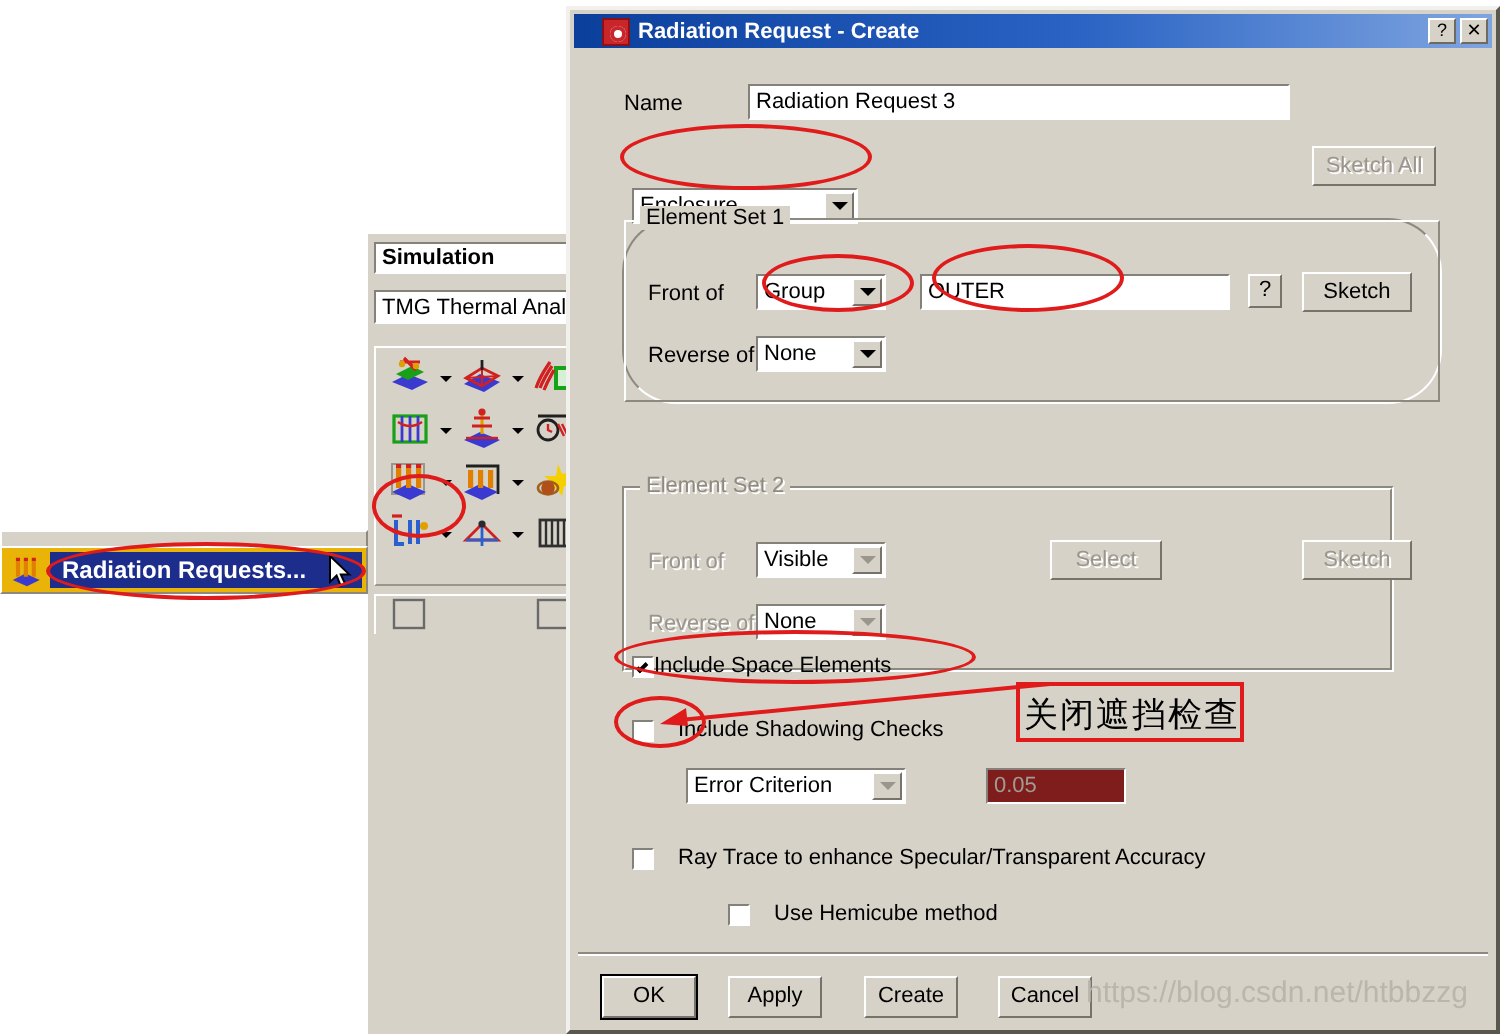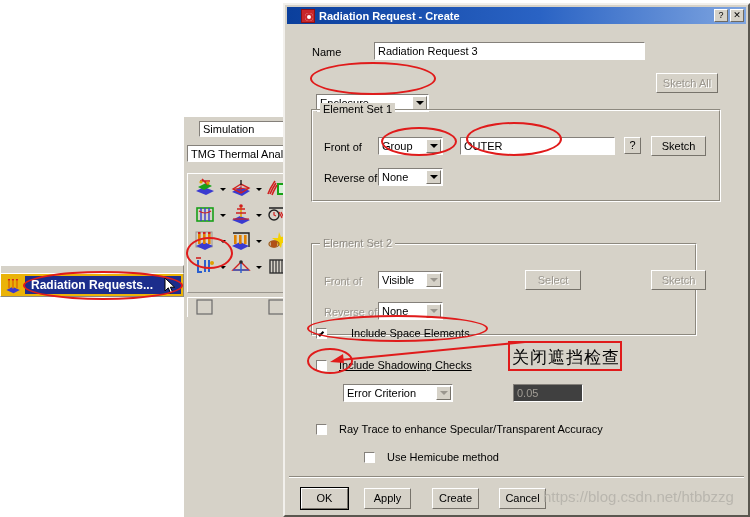--- a/index.html
+++ b/index.html
@@ -40,21 +40,21 @@
     border-left: 1px solid #84807a;
     border-bottom: 1px solid #ffffff;
     border-right: 1px solid #ffffff;
     font-size: 11px;
     color: #000000;
     display: flex; align-items: center;
     padding-left: 3px;
     overflow: hidden;
     white-space: nowrap;
   }
-  .textfield.disabled { background:#404040; color:#a09c94;margin-left:20px; }
+  .textfield.disabled { background:#7f1d1d; color:#a09c94; }
   .combo {
     background: #ffffff;
     border-top: 1px solid #84807a;
     border-left: 1px solid #84807a;
     border-bottom: 1px solid #ffffff;
     border-right: 1px solid #ffffff;
     display: flex; align-items: center;
     font-size: 11px; color:#000;
     position: relative;
     padding-left: 3px;
@@ -240,21 +240,21 @@
     border-bottom:1px solid #ffffff;
   }
 </style>
 </head>
 <body>
 
 <div id="root">
 
   <div id="leftpanel">
 
-    <div class="combo" style="position:absolute;left:15px;top:4px;width:116px;height:16px;">
+    <div class="combo" style="position:absolute;left:3px;top:4px;width:116px;height:16px;font-weight:bold;">
       <span>Simulation</span>
       <span class="arrowbox">
           <span class="tri"></span>
         </span>
     </div>
 
     <div class="combo" style="position:absolute;left:3px;top:28px;width:116px;height:17px;">
       <span>TMG Thermal Anal</span>
       <span class="arrowbox">
           <span class="tri"></span>
@@ -462,21 +462,21 @@
       <span>Enclosure</span>
       <span class="arrowbox">
           <span class="tri"></span>
         </span>
     </div>
 
     <div class="btn disabled" style="position:absolute;left:371px;top:68px;width:62px;height:20px;">
       <span>Sketch All</span>
     </div>
 
-    <div class="group" style="left:26px;top:104px;width:410px;height:93px;">
+    <div class="group" style="left:26px;top:104px;width:410px;height:93px;border-radius:27px;">
       <div class="group-inner"></div>
       <span class="group-title">Element Set 1</span>
 
       <span class="lbl" style="position:absolute;left:12px;top:31px;">Front of</span>
       <div class="combo" style="position:absolute;left:66px;top:27px;width:65px;height:18px;">
         <span>Group</span>
         <span class="arrowbox">
             <span class="tri"></span>
           </span>
       </div>
@@ -521,26 +521,26 @@
       <div class="combo" style="position:absolute;left:66px;top:58px;width:65px;height:18px;">
         <span>None</span>
         <span class="arrowbox">
             <span class="tri gray"></span>
           </span>
       </div>
     </div>
 
     <div style="position:absolute;left:31px;top:322px;display:flex;align-items:center;">
       <span class="chk checked"></span>
-      <span class="lbl" style="margin-left:24px;">Include Space Elements</span>
+      <span class="lbl" style="margin-left:0;">Include Space Elements</span>
     </div>
 
     <div style="position:absolute;left:31px;top:354px;display:flex;align-items:center;">
       <span class="chk"></span>
-      <span class="lbl" style="margin-left:12px;text-decoration:underline;">Include Shadowing Checks</span>
+      <span class="lbl" style="margin-left:12px;">Include Shadowing Checks</span>
     </div>
 
     <div class="combo" style="position:absolute;left:58px;top:379px;width:110px;height:18px;">
       <span>Error Criterion</span>
       <span class="arrowbox">
           <span class="tri gray"></span>
         </span>
     </div>
     <div class="textfield disabled" style="position:absolute;left:208px;top:379px;width:70px;height:18px;">
       <span>0.05</span>

